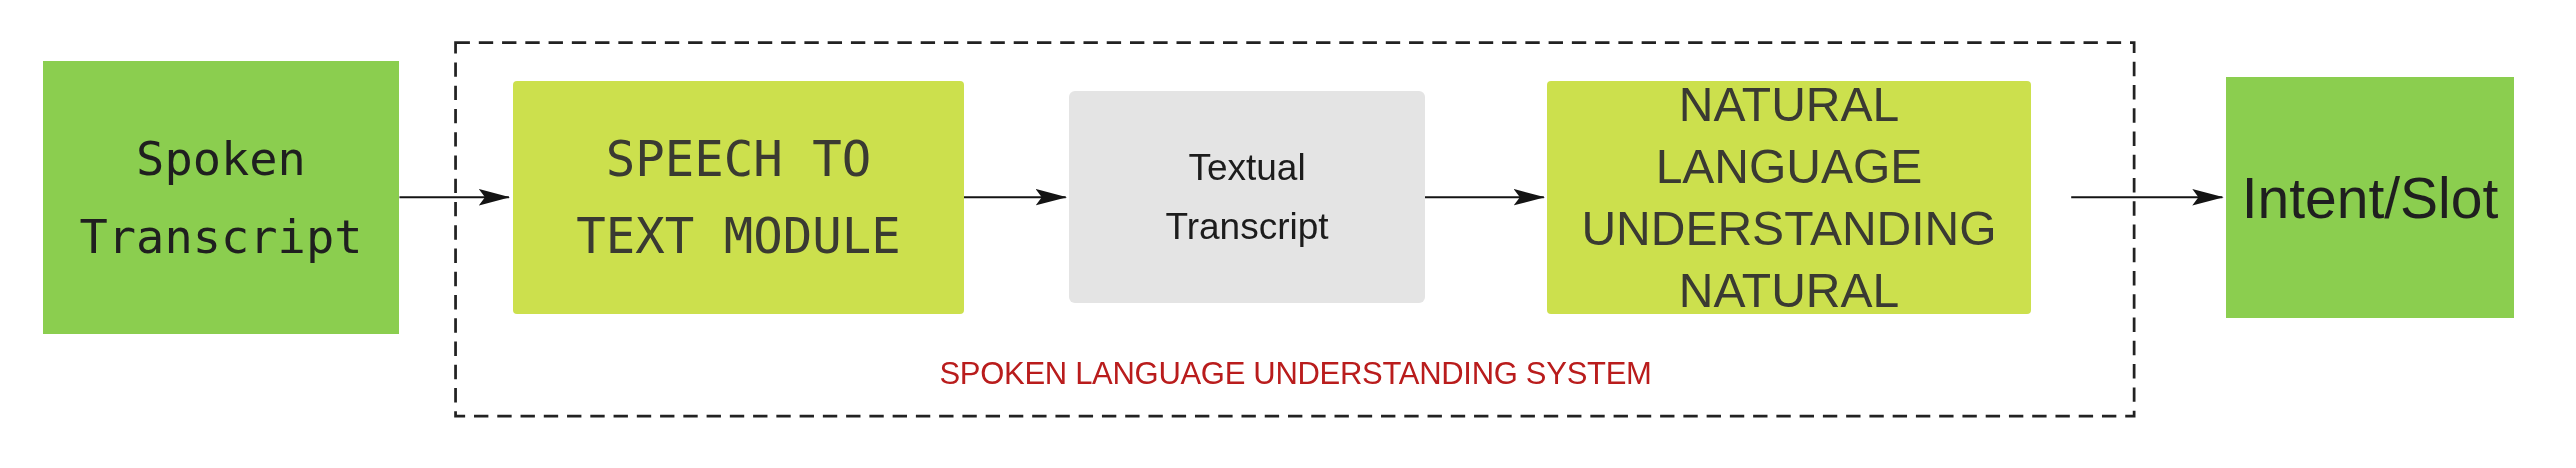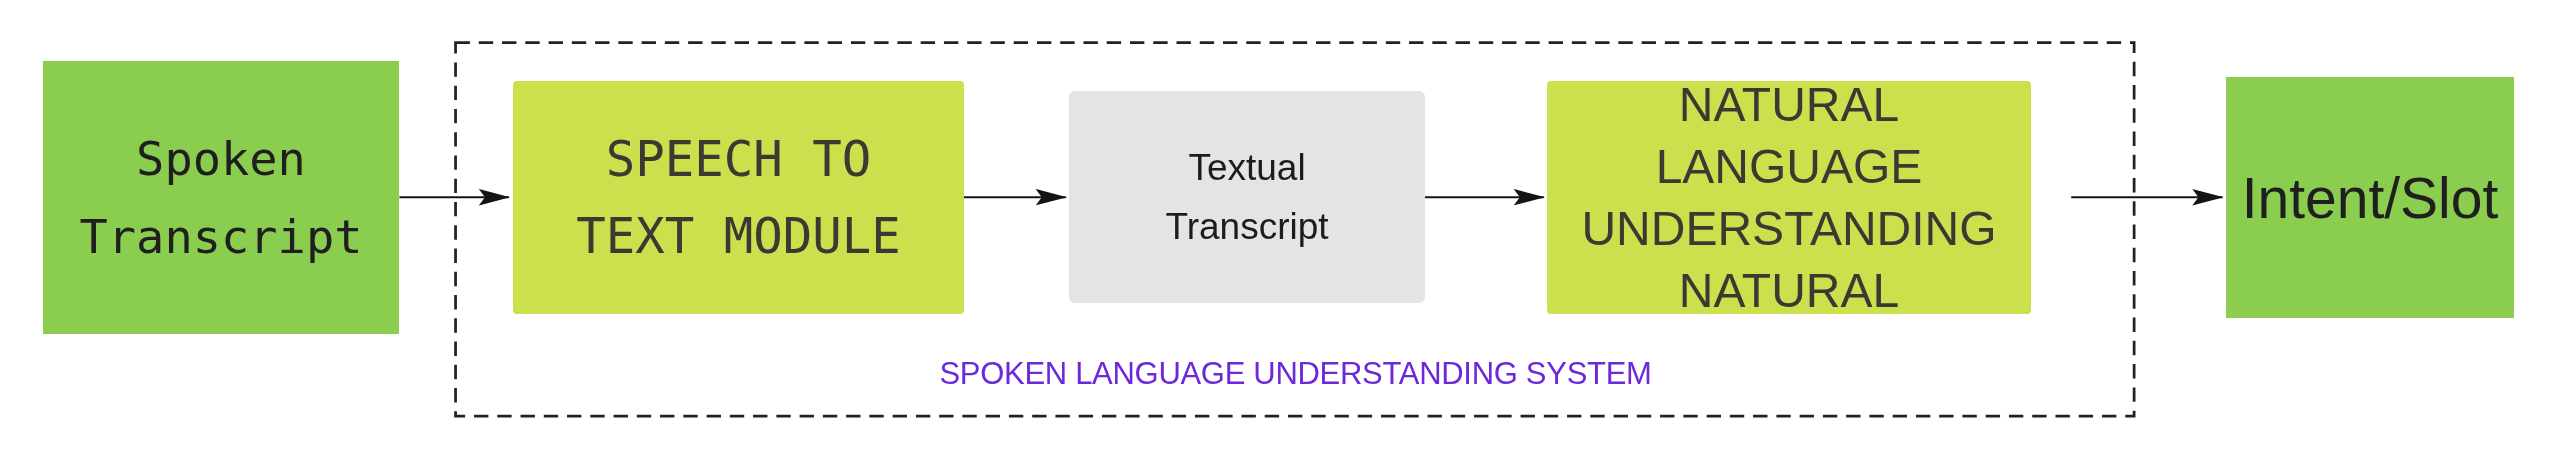--- a/index.html
+++ b/index.html
@@ -54,21 +54,21 @@
     border-radius:6px;
     font-size:37px;line-height:59px;
   }
   
   #system-caption{
     position:absolute;
     left:456px;top:355px;width:1679px;
     text-align:center;
     font-size:31px;line-height:38px;
     letter-spacing:-0.3px;
-    color:#6d28d9;
+    color:#b91c1c;
   }
   
   #connector-layer{
     position:absolute;left:0;top:0;width:2576px;height:469px;
     pointer-events:none;
   }
 </style>
 </head>
 <body>
 

